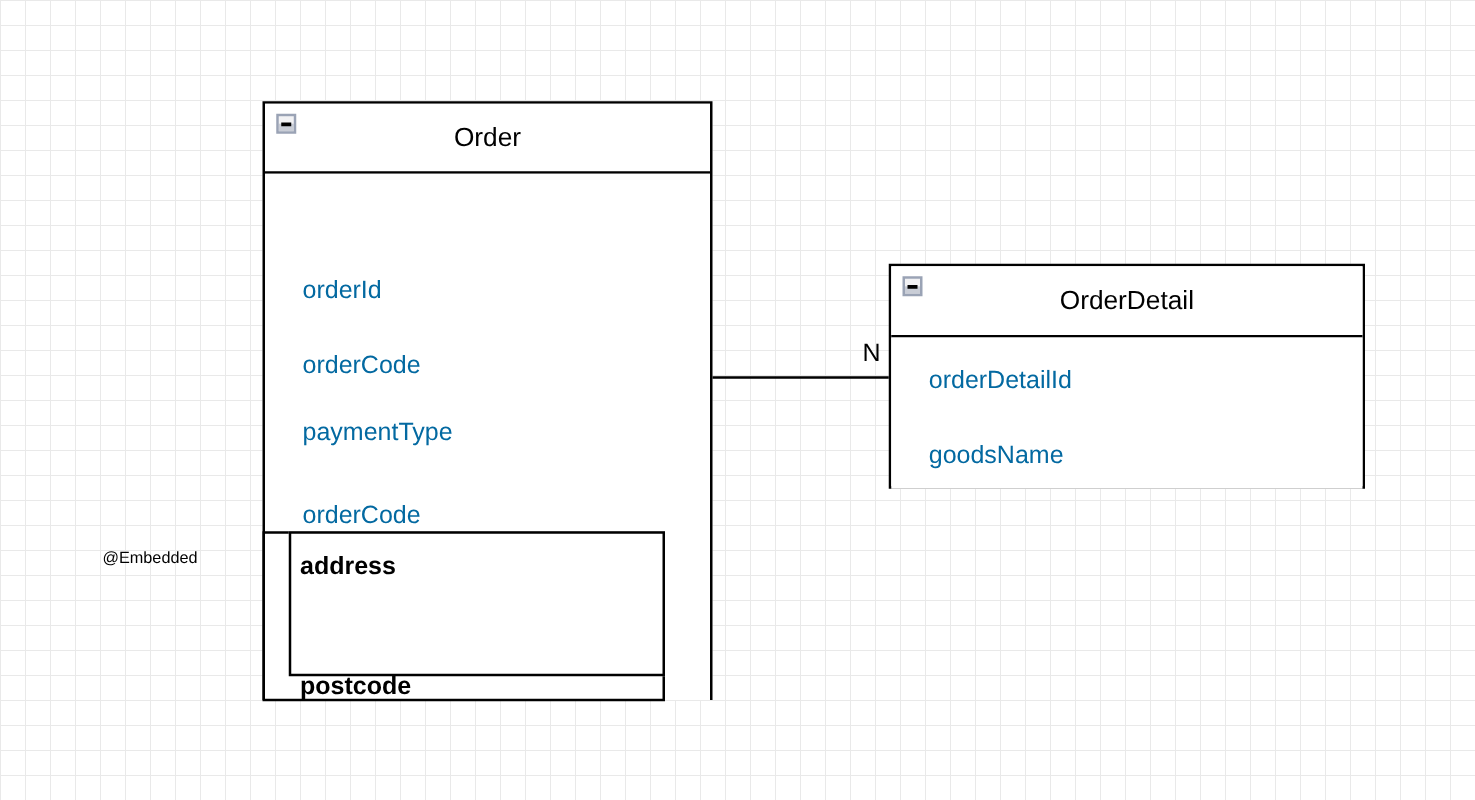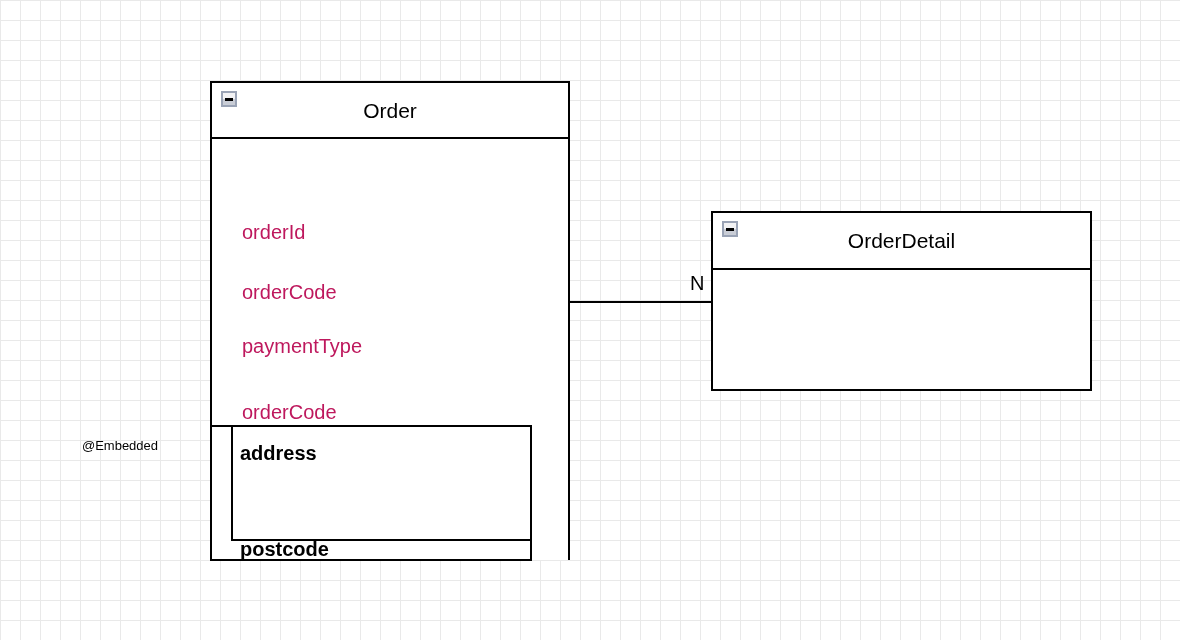--- a/index.html
+++ b/index.html
@@ -69,21 +69,21 @@
   .entity-fields {
     position: relative;
     background: #ffffff;
   }
   .field {
     position: absolute;
     left: 30px;
     font-size: 20px;
     line-height: 1;
     white-space: nowrap;
-    color: #be185d;
+    color: #0369a1;
   }
 
   
   .embed-outer,
   .embed-inner {
     position: absolute;
     box-sizing: border-box;
     border: 2px solid #000000;
     background: transparent;
   }
@@ -160,15 +160,19 @@
 
   <div class="entity" style="left:711px; top:211px; width:381px; height:180px;">
 
     <div class="entity-header" style="height:57px;">
       <span class="collapse-icon">
         <span class="minus"></span>
       </span>
       <span class="entity-title">OrderDetail</span>
     </div>
 
+    <div class="entity-fields" style="height:121px;">
+      <span class="field" style="top:24px;">orderDetailId</span>
+      <span class="field" style="top:84px;">goodsName</span>
+    </div>
   </div>
 
 </div>
 
 </body></html>

